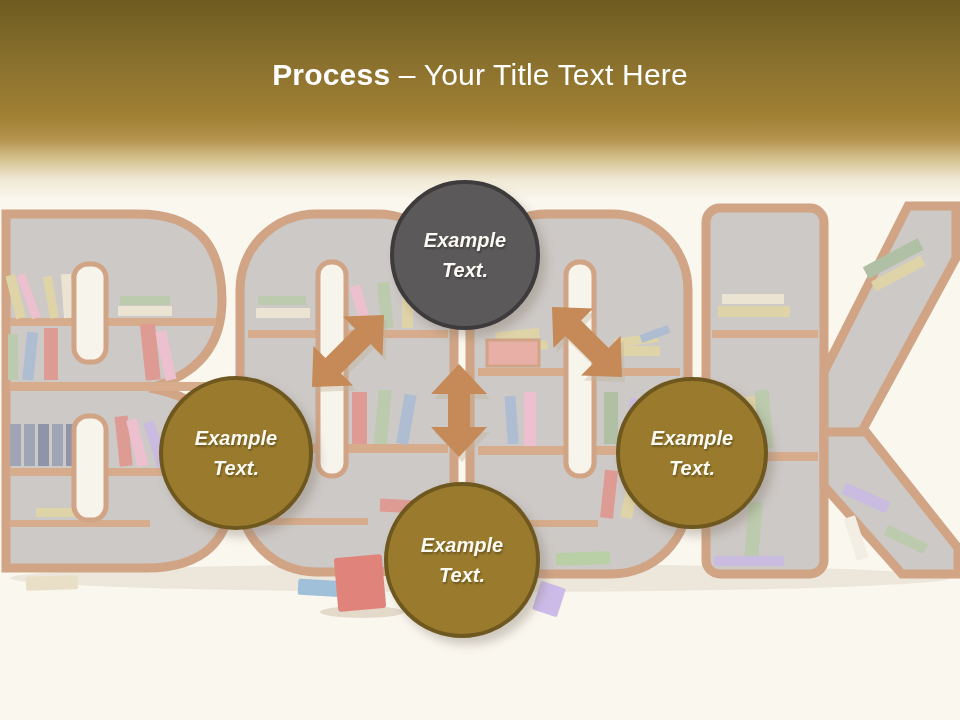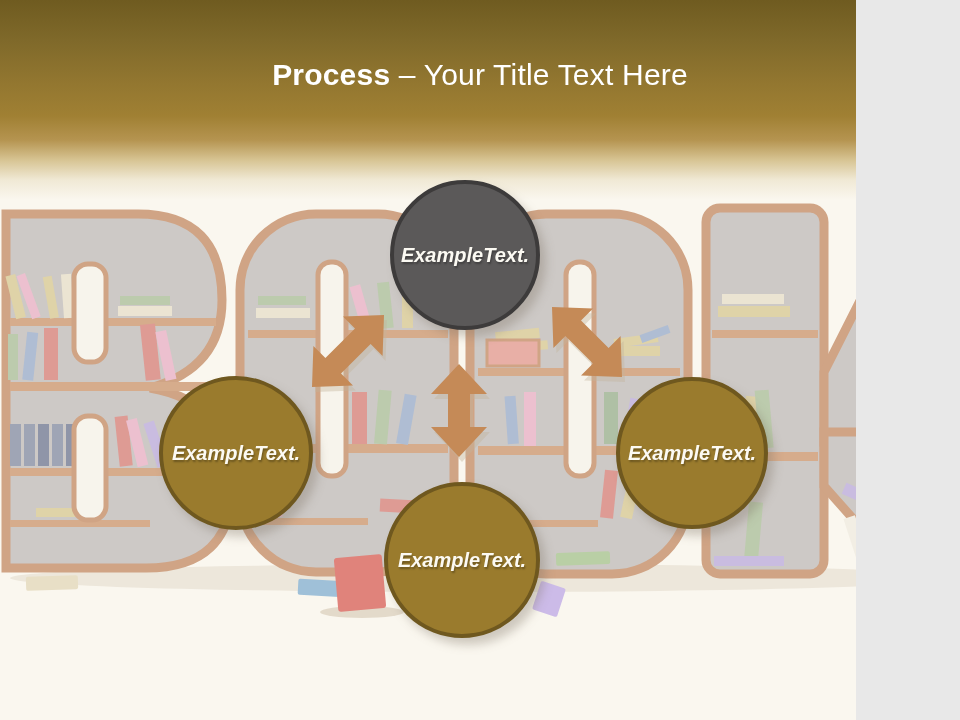--- a/index.html
+++ b/index.html
@@ -1,17 +1,17 @@
 <!DOCTYPE html>
 <html><head>
 <meta charset="utf-8">
 <style>
   html,body { margin:0; padding:0; background:#e8e8e8; }
   .slide {
-    position:relative; width:856px; height:720px; overflow:hidden;
+    position:relative; width:960px; height:720px; overflow:hidden;
     background:#FAF7EF;
     font-family:"Liberation Sans", sans-serif;
   }
   .banner {
     position:absolute; top:0; left:0; width:960px; height:200px;
     background:linear-gradient(to bottom,
       #6F5B20 0%, #7F692A 20%, #937730 42%, #A08033 58%,
       #B59450 70%, #D7C493 80%, #F0E9D5 90%, #FAF7EF 100%);
   }
   .title {
@@ -22,21 +22,21 @@
   .title-bold { font-weight:bold; }
   .bg-layer, .arrow-layer {
     position:absolute; top:0; left:0; width:960px; height:720px;
     pointer-events:none;
   }
   .bg-layer { z-index:1; }
   .arrow-layer { z-index:2; }
   .node {
     position:absolute; z-index:3;
     border-radius:50%; border:4px solid #000000; box-sizing:border-box;
-    display:flex; flex-direction:row; align-items:center; justify-content:center;
+    display:flex; flex-direction:column; align-items:center; justify-content:center;
     text-align:center; color:#FCFAF3; font-weight:bold; font-style:italic;
     font-size:20px; line-height:30px;
     box-shadow:6px 7px 10px rgba(125,115,100,0.35);
     text-shadow:1px 2px 2px rgba(0,0,0,0.30);
   }
   .node-top    { left:390px; top:180px; width:150px; height:150px; }
   .node-left   { left:159px; top:376px; width:154px; height:154px; }
   .node-bottom { left:384px; top:482px; width:156px; height:156px; }
   .node-right  { left:616px; top:377px; width:152px; height:152px; }
 </style>

